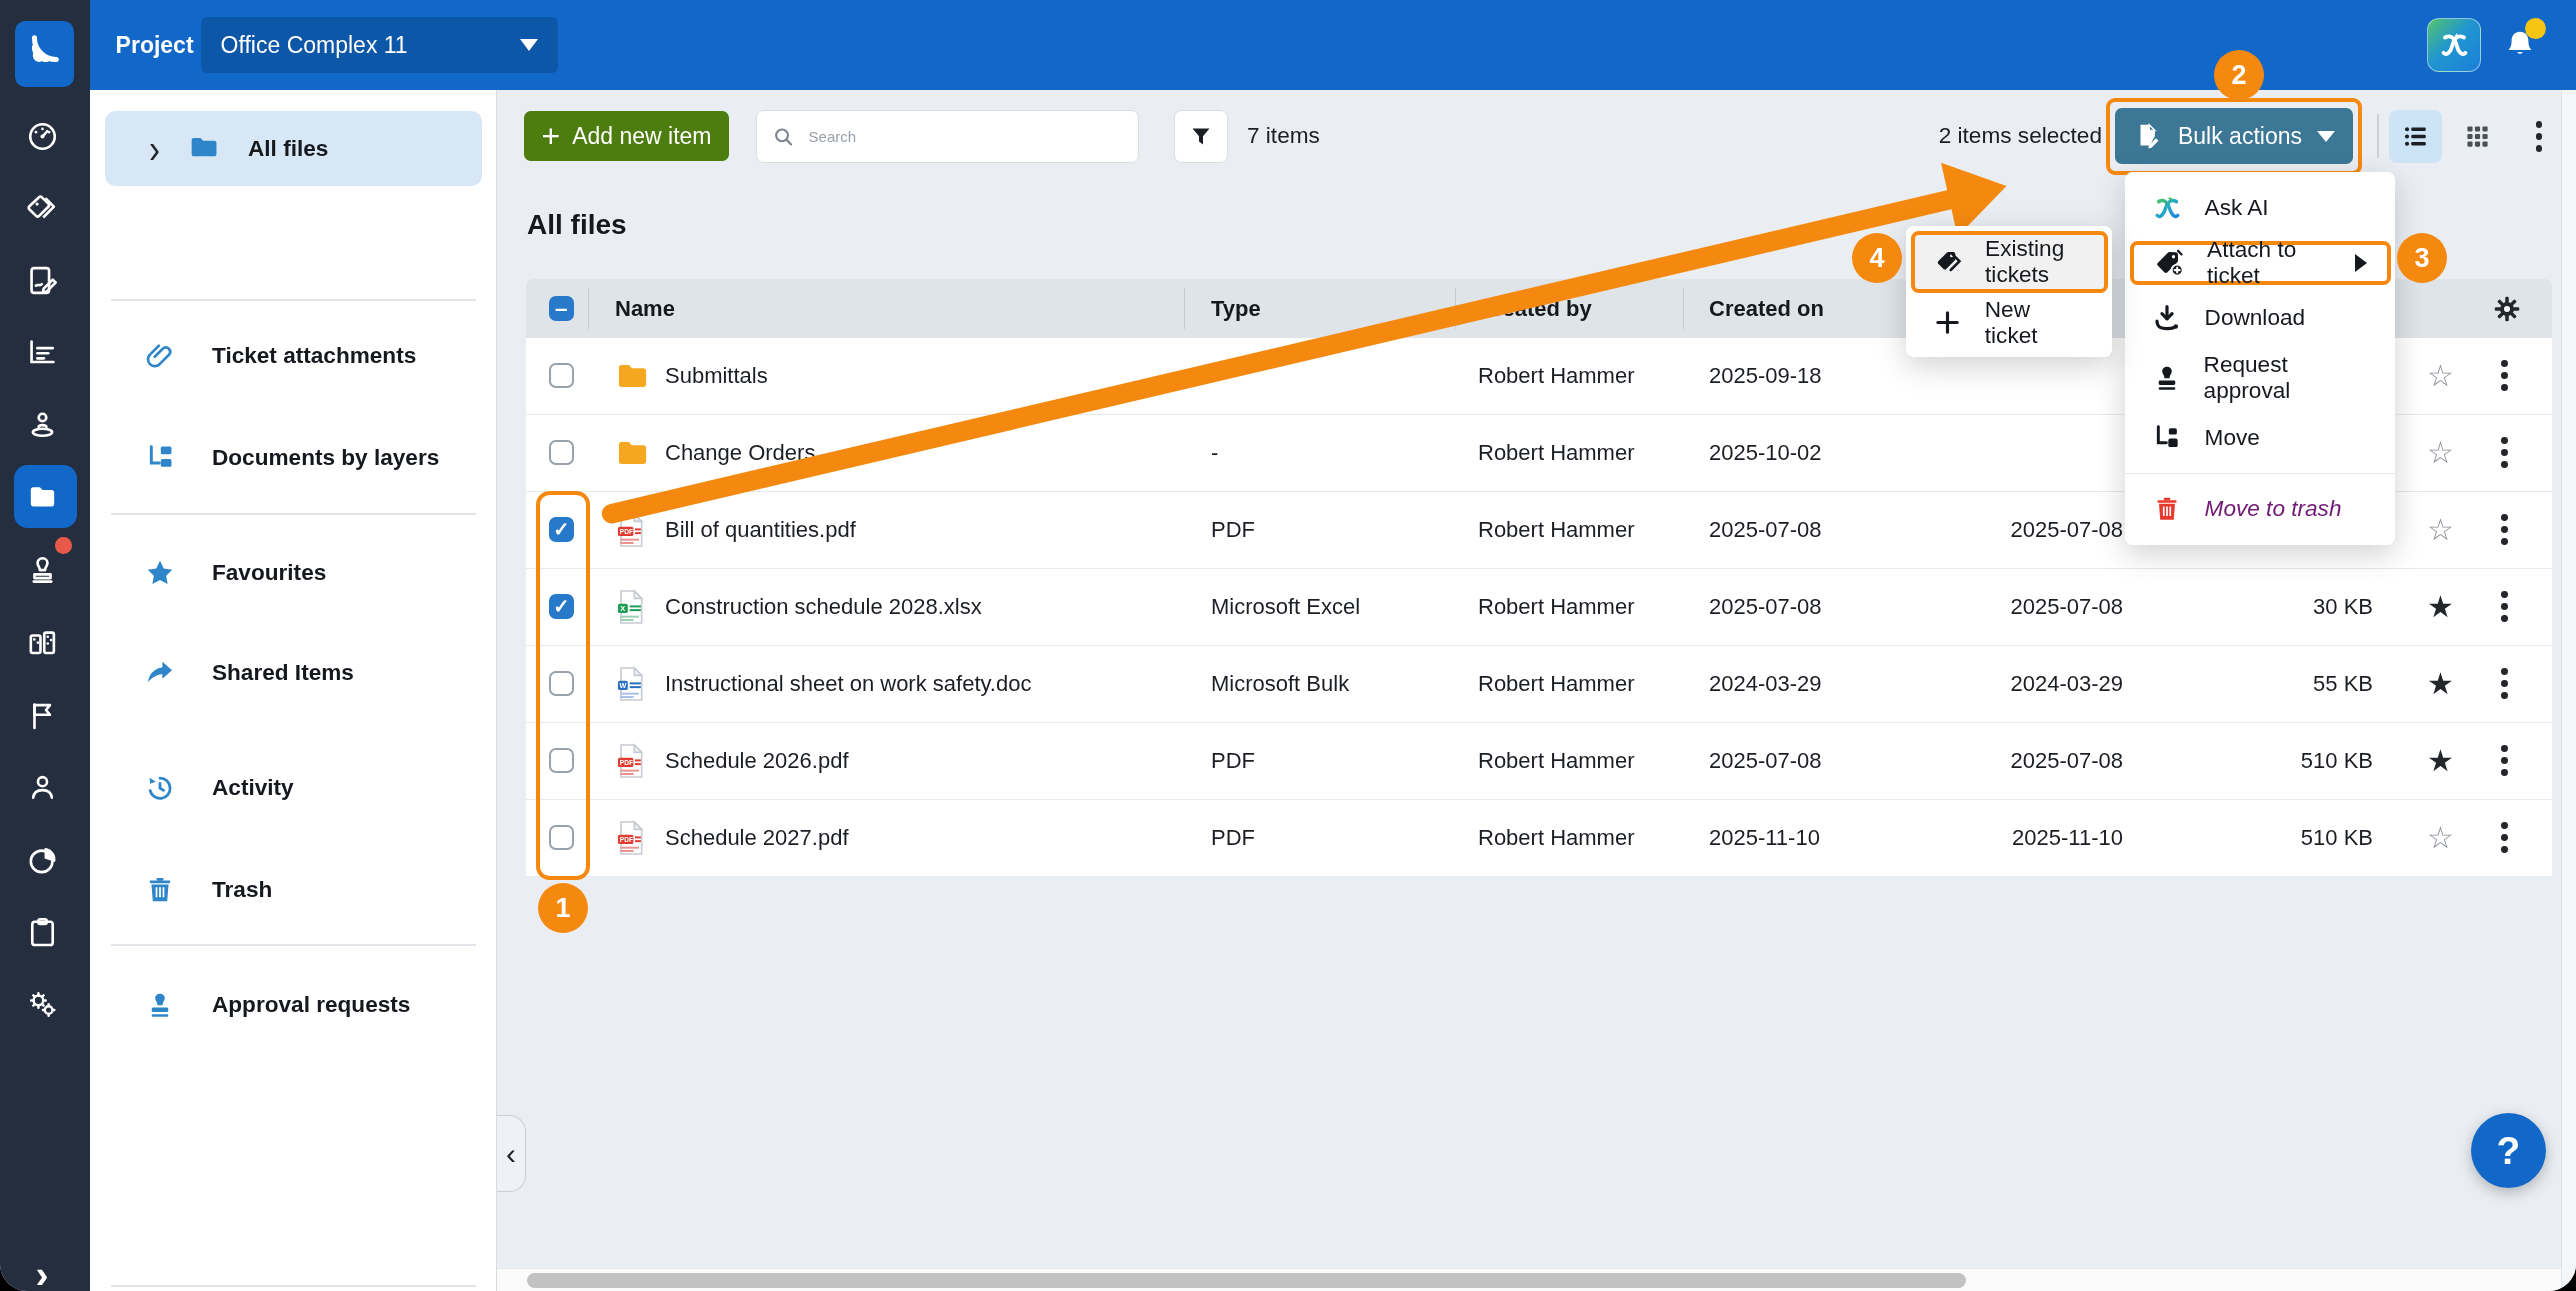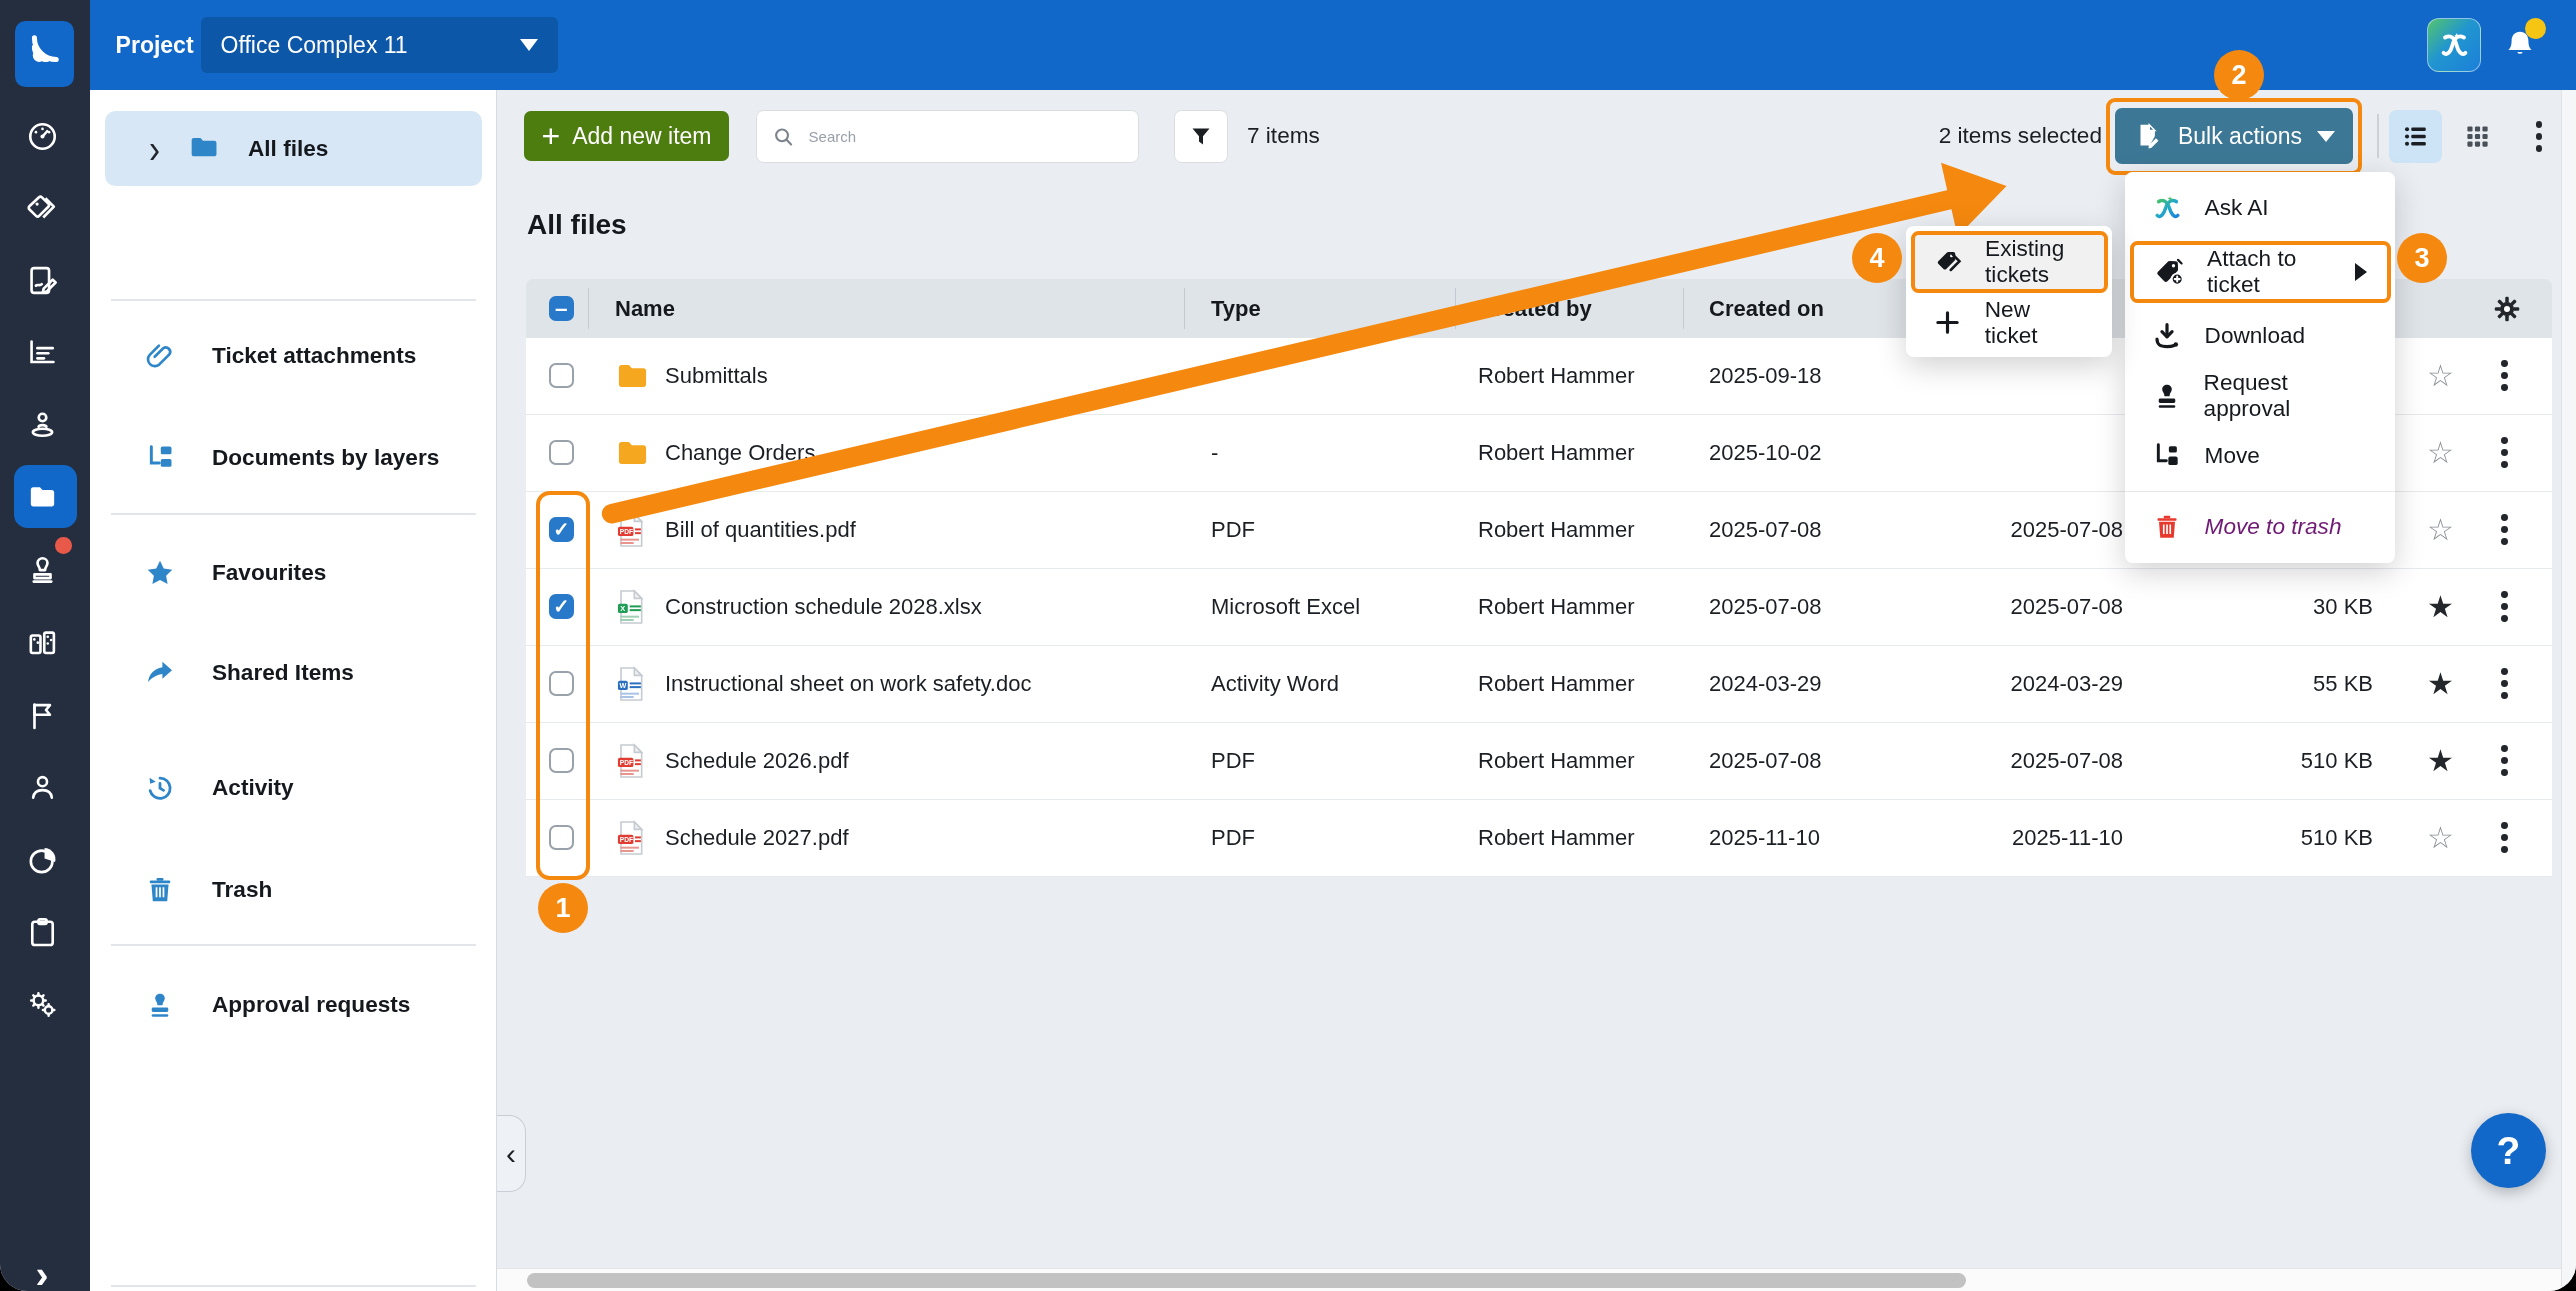--- a/index.html
+++ b/index.html
@@ -70,21 +70,21 @@
   .hcheckbox { width:25.6px; height:25.6px; border-radius:6.8px; background:#2879c9; display:flex; align-items:center; justify-content:center; cursor:pointer; }
   .hcheckbox::before { content:"–"; color:#fff; font-size:22.6px; font-weight:700; line-height:0; }
   .star { width:33px; display:flex; justify-content:center; font-size:30px; cursor:pointer; }
   .star[data-starred="true"]::before { content:"★"; color:#23272c; }
   .star[data-starred="false"]::before { content:"☆"; color:#8a9097; }
 
   
   .bulk-menu { position:absolute; left:2125px; top:172px; width:270px; background:#fff; border-radius:7.5px; box-shadow:0 9px 30px rgba(0,0,0,.18); z-index:50; padding:6px 0; }
   .menu-item { height:60px; display:flex; align-items:center; gap:21px; padding:0 25.6px; font-size:22.6px; color:#15191e; cursor:pointer; }
   .menu-item .mi-icon { width:33px; display:flex; justify-content:center; }
-  .menu-item.attach { margin:3px 4.5px; height:62px; border:4.5px solid #f5890f; border-radius:7.5px; padding:0 19.6px; background:#fff; }
+  .menu-item.attach { margin:3px 4.5px; height:44px; border:4.5px solid #f5890f; border-radius:7.5px; padding:0 19.6px; background:#fff; }
   .menu-item .sub-arrow { margin-left:auto; width:0; height:0; border-top:9.8px solid transparent; border-bottom:9.8px solid transparent; border-left:12.8px solid #15191e; }
   .menu-sep { height:1.5px; background:#e4e7ea; margin:4.5px 0; }
   .menu-item.danger { color:#701a75;font-style:italic; }
   .ticket-submenu { position:absolute; left:1906px; top:226px; width:206px; background:#fff; border-radius:7.5px; box-shadow:0 9px 30px rgba(0,0,0,.18); z-index:55; padding:4.5px 0; }
   .ticket-submenu .menu-item { height:60px; }
   .ticket-submenu .menu-item.hl { margin:0 4.5px; height:62px; border:4.5px solid #f5890f; border-radius:7.5px; background:#f1f1f1; padding:0 19.6px; }
 
   
   .anno-rect { position:absolute; left:536px; top:491px; width:54px; height:389px; border:4.5px solid #f5890f; border-radius:13.6px; z-index:45; pointer-events:none; }
   .bulk-outline { position:absolute; left:2106px; top:98px; width:256px; height:77px; border:4.5px solid #f5890f; border-radius:9px; z-index:46; pointer-events:none; }
@@ -571,21 +571,21 @@
               <path d="M14.5 2v5.5H20z" fill="#eef0f2" stroke="#c6cbd1" stroke-width="1.2"></path>
               <rect x="2.2" y="11.5" width="7.4" height="7" rx="1.4" fill="#2b6fc0"></rect>
               <text x="3.3" y="17" font-size="5.4" font-weight="bold" fill="#fff" font-family="Liberation Sans, sans-serif">W</text>
               <rect x="11" y="12.8" width="8.4" height="1.5" fill="#2b6fc0"></rect>
               <rect x="11" y="15.6" width="8.4" height="1.5" fill="#2b6fc0"></rect>
               <rect x="4" y="20.5" width="14" height="1.5" fill="#a9c3e6"></rect>
               <rect x="4" y="23" width="10" height="1.5" fill="#a9c3e6"></rect>
             </svg>
           </span>
         <span class="ccell" style="left:139px">Instructional sheet on work safety.doc</span>
-        <span class="ccell" style="left:685px">Activity Word</span>
+        <span class="ccell" style="left:685px">Microsoft Bulk</span>
         <span class="ccell" style="left:952px">Robert Hammer</span>
         <span class="ccell" style="left:1183px">2024-03-29</span>
         <span class="ccell num" style="left:1476px;width:121px">2024-03-29</span>
         <span class="ccell num" style="left:1681px;width:166px">55 KB</span>
         <span class="ccell" style="left:1898px">
             <span class="star" data-starred="true"></span>
           </span>
         <span class="ccell" style="left:1975px">
             <span class="kebab"></span>
           </span>

